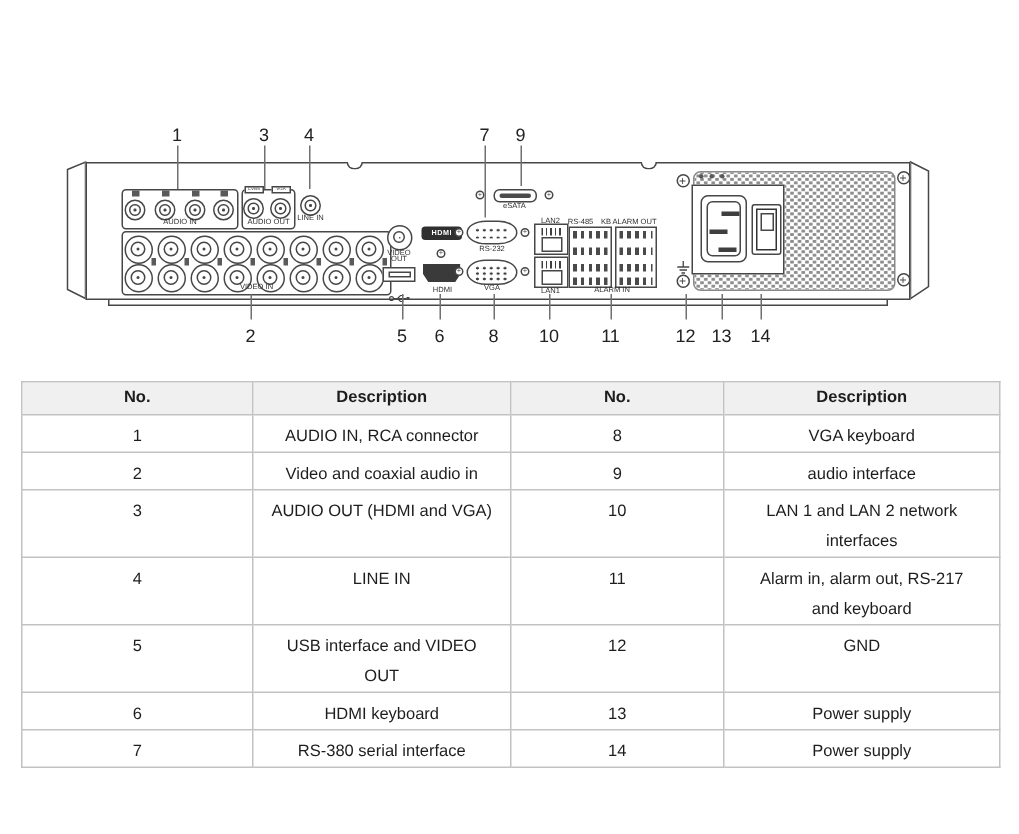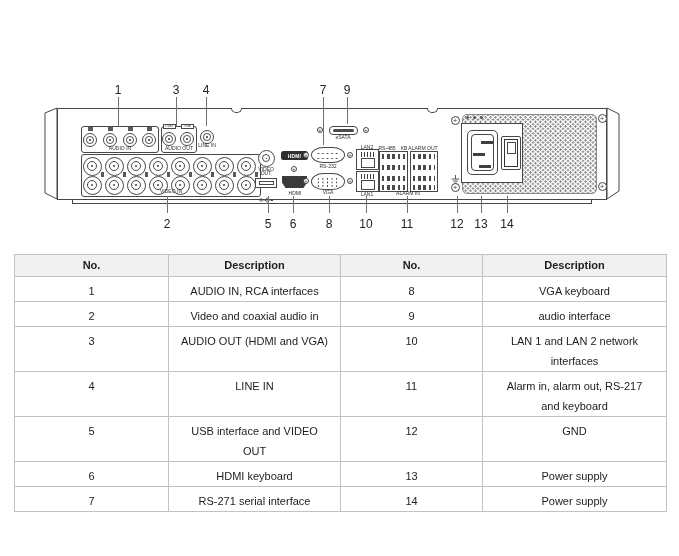--- a/index.html
+++ b/index.html
@@ -247,21 +247,21 @@
         <tr style="height: 22px;">
           <th>No.</th>
           <th>Description</th>
           <th>No.</th>
           <th>Description</th>
         </tr>
       </thead>
     <tbody id="tbody">
         <tr style="height: 24px;">
           <td><span>1</span></td>
-          <td><span>AUDIO IN, RCA interfaces</span></td>
+          <td><span>AUDIO IN, RCA connector</span></td>
           <td><span>8</span></td>
           <td><span>VGA keyboard</span></td>
         </tr>
         <tr style="height: 24px;">
           <td><span>2</span></td>
           <td><span>Video and coaxial audio in</span></td>
           <td><span>9</span></td>
           <td><span>audio interface</span></td>
         </tr>
         <tr style="height: 45px;">
@@ -283,19 +283,19 @@
           <td><span>GND</span></td>
         </tr>
         <tr style="height: 21px;">
           <td><span>6</span></td>
           <td><span>HDMI keyboard</span></td>
           <td><span>13</span></td>
           <td><span>Power supply</span></td>
         </tr>
         <tr style="height: 21px;">
           <td><span>7</span></td>
-          <td><span>RS-271 serial interface</span></td>
+          <td><span>RS-380 serial interface</span></td>
           <td><span>14</span></td>
           <td><span>Power supply</span></td>
         </tr>
       </tbody>
   </table>
 </div>
 
 </body></html>

